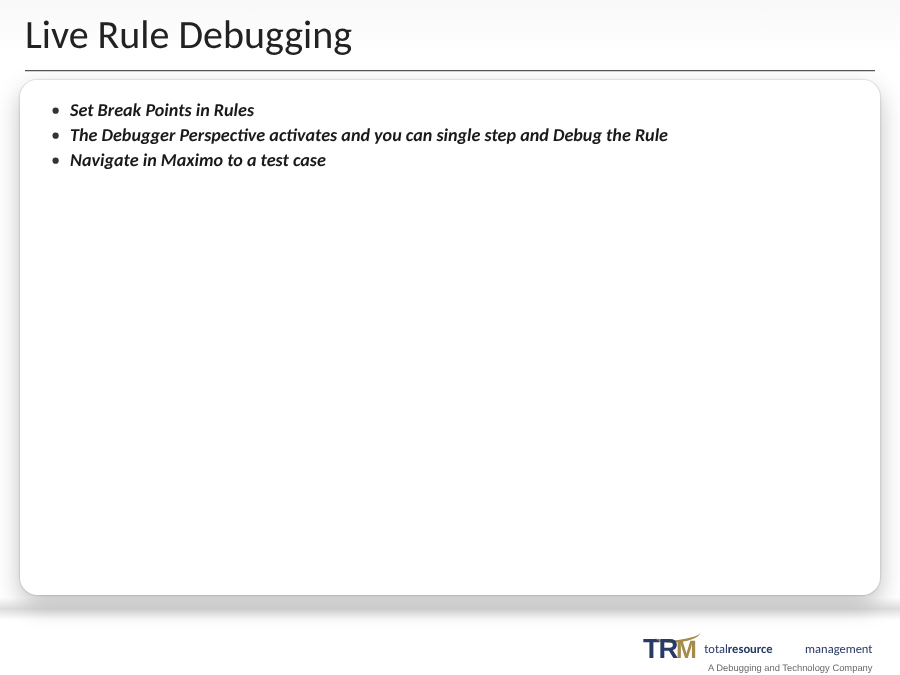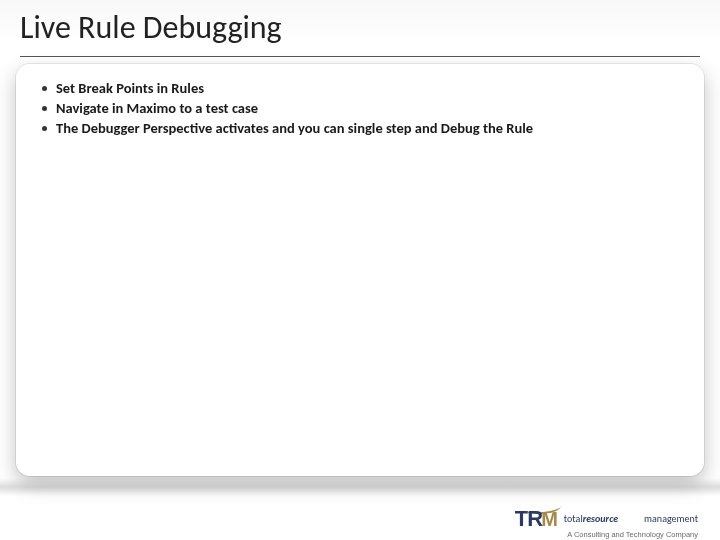--- a/index.html
+++ b/index.html
@@ -47,20 +47,21 @@
       0 0 0 1px rgba(0,0,0,0.08),
       0 8px 20px rgba(0,0,0,0.25),
       inset 0 1px 0 rgba(255,255,255,0.9);
     padding: 14px 24px;
     box-sizing: border-box;
   }
   .bullets {
     list-style: none;
     margin: 0;
     padding: 0;
+    font-style: italic;
   }
   .bullets li {
     position: relative;
     padding-left: 16px;
     font-size: 14.5px;
     line-height: 20px;
     color: #1a1a1a;
     font-weight: 600;
     font-family: Calibri, "Segoe UI", Arial, sans-serif;
   }
@@ -139,21 +140,20 @@
     line-height: 1;
     color: #2a3a66;
   }
   .logo-text .l1 {
     font-size: 10px;
     font-weight: 400;
   }
   .logo-text .l2 {
     font-size: 10px;
     font-weight: 700;
-    font-style: italic;
   }
   .logo-text .l3 {
     font-size: 10px;
     font-weight: 400;
     margin-left: 26px;
   }
   .logo-tagline {
     position: absolute;
     right: 22px;
     bottom: 1px;
@@ -167,37 +167,37 @@
 
 <div class="slide">
 
   <div class="title-area">
     <h1 class="title">Live Rule Debugging</h1>
   </div>
 
   <div class="content-panel">
     <ul class="bullets">
       <li>Set Break Points in Rules</li>
+      <li>The Debugger Perspective activates and you can single step and Debug the Rule</li>
       <li>Navigate in Maximo to a test case</li>
-      <li>The Debugger Perspective activates and you can single step and Debug the Rule</li>
     </ul>
   </div>
 
   <div class="bottom-shelf"></div>
 
   <div class="footer">
     <div class="logo">
       <div class="logo-mark">
         <span class="swoosh"></span>
         <span class="t">T</span>
         <span class="r">R</span>
         <span class="m">M</span>
       </div>
       <div class="logo-text">
         <span class="l1">total</span>
         <span class="l2">resource</span>
         <span class="l3">management</span>
       </div>
     </div>
-    <div class="logo-tagline">A Consulting and Technology Company</div>
+    <div class="logo-tagline">A Debugging and Technology Company</div>
   </div>
 
 </div>
 
 </body></html>

